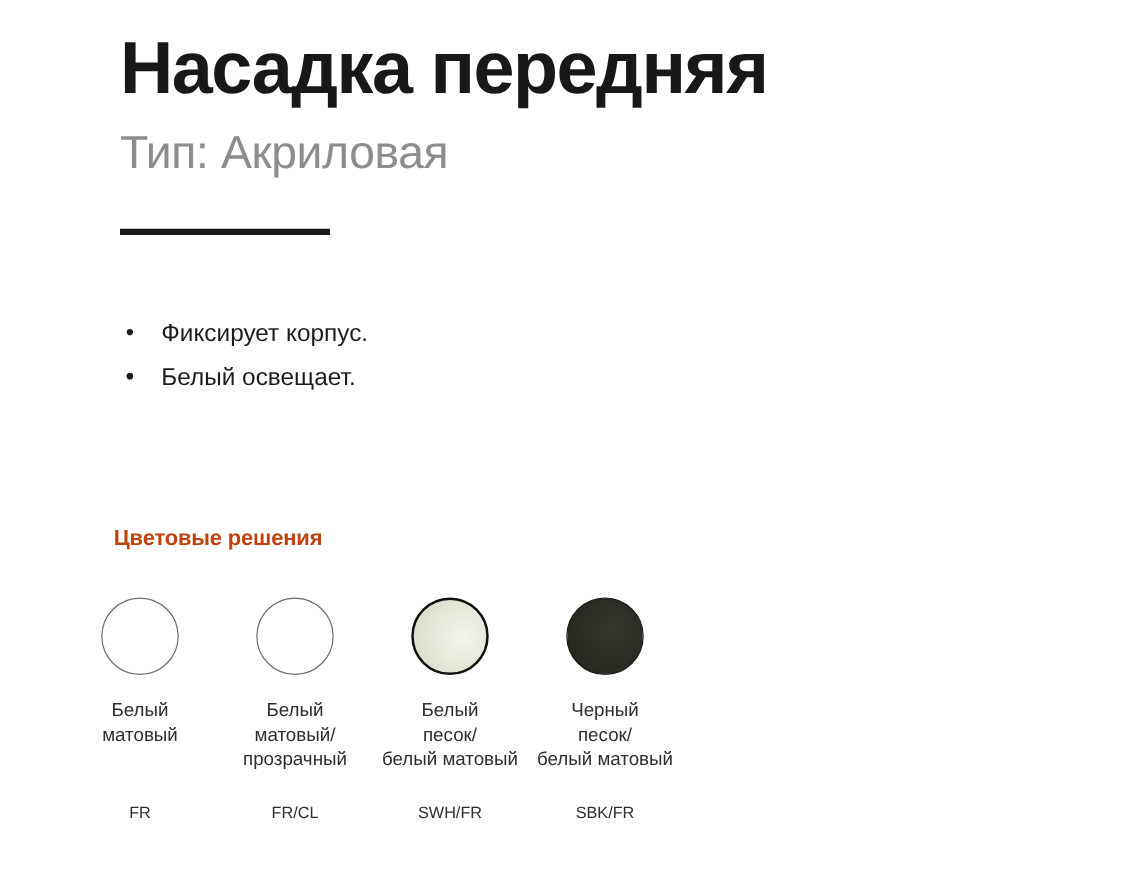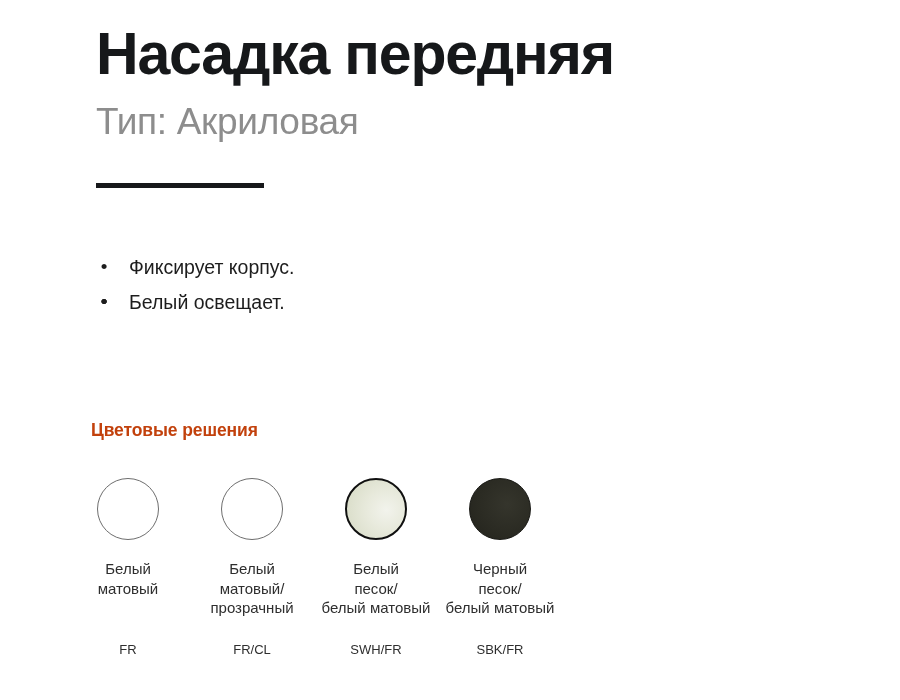--- a/index.html
+++ b/index.html
@@ -94,21 +94,21 @@
     top: 404px;
     font-size: 17.5px;
     font-weight: 700;
     color: #c2410c;
     letter-spacing: -0.1px;
     margin-top: 16px;
   }
 
   .swatch-row {
     position: absolute;
-    left: 66px;
+    left: 50px;
     top: 470px;
     width: 496px;
     display: flex;
     align-items: flex-start;
   }
   .swatch-col {
     width: 124px;
     display: flex;
     flex-direction: column;
     align-items: center;

